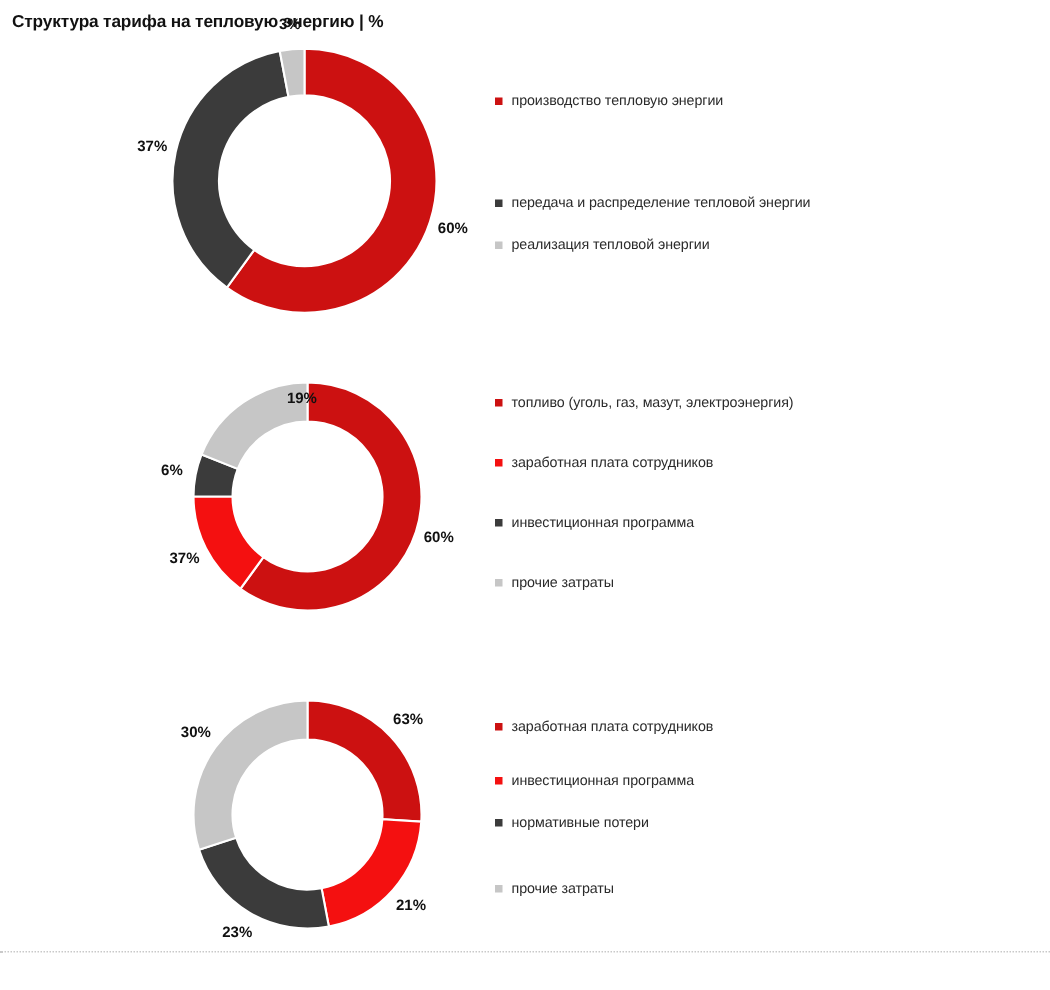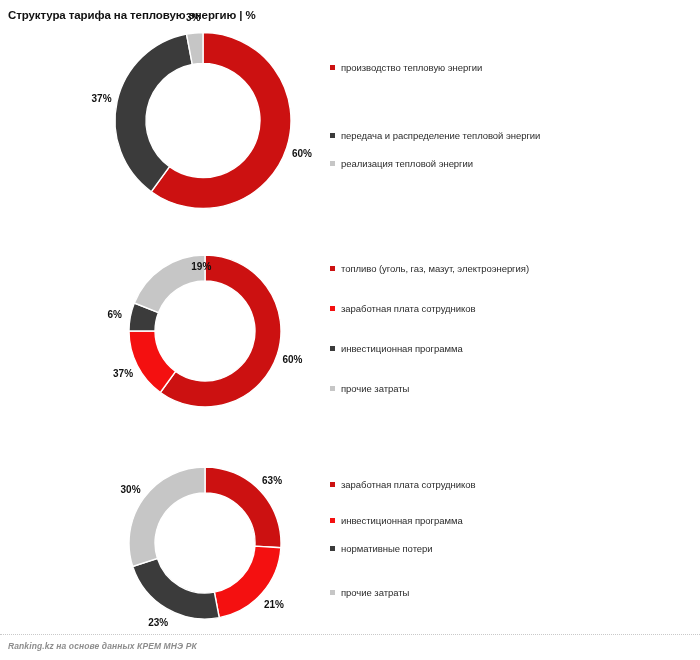--- a/index.html
+++ b/index.html
@@ -185,15 +185,14 @@
           <span class="legend-label">нормативные потери</span>
         </div>
         <div class="legend-row" style="top: 108px; left: 0px;">
           <span class="legend-swatch" style="background: rgb(198, 198, 198);"></span>
           <span class="legend-label">прочие затраты</span>
         </div>
       </div>
   </div>
 
   <div class="footer-rule" style="top:634px;"></div>
-  <div class="footer-text" style="top:641px;">Ranking.kz на основе данных КРЕМ МНЭ РК</div>
 
 </div>
 
 </body></html>

